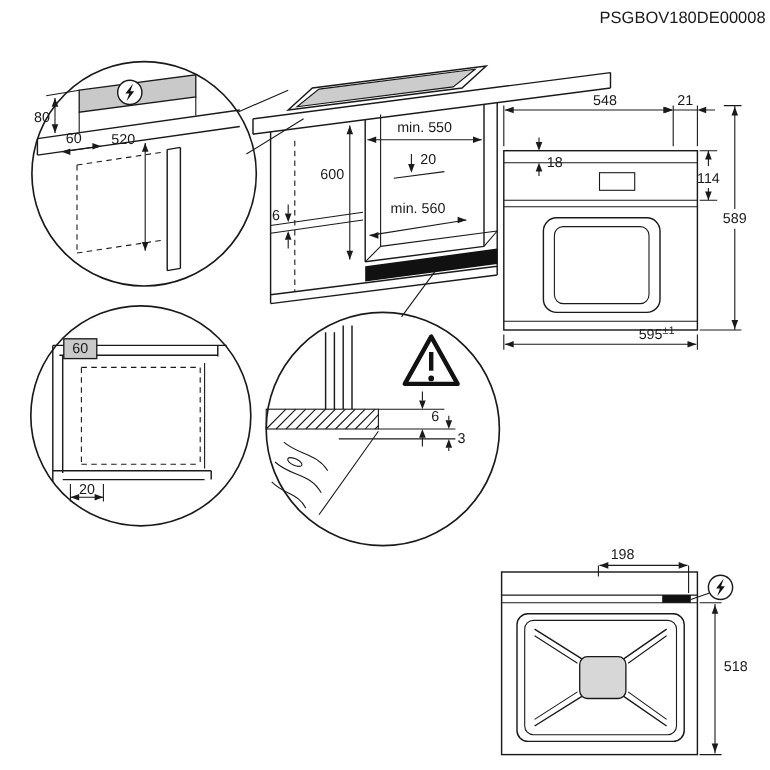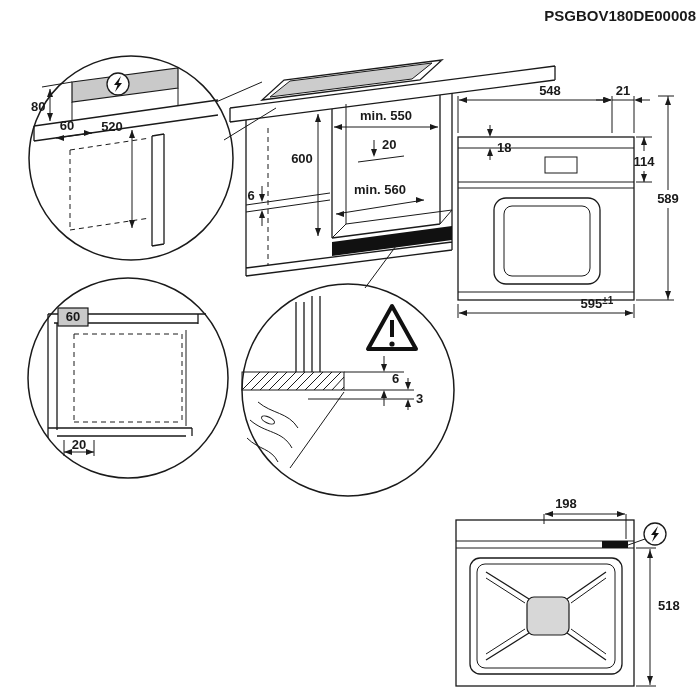--- a/index.html
+++ b/index.html
@@ -1,16 +1,16 @@
 <!DOCTYPE html>
 <html><head>
 <meta charset="utf-8">
 <style>
   html,body{margin:0;padding:0;background:#fff;}
-  .page{width:700px;height:700px;background:#ffffff;position:relative;overflow:hidden;font-weight:bold;}
+  .page{width:700px;height:700px;background:#ffffff;position:relative;overflow:hidden;}
   svg{display:block;}
   .ln{stroke:#1a1a1a;stroke-width:1.3;fill:none;}
   .lw{stroke:#1a1a1a;stroke-width:1.5;fill:none;}
   .thin{stroke:#1a1a1a;stroke-width:1;fill:none;}
   .dash{stroke:#1a1a1a;stroke-width:1;fill:none;stroke-dasharray:5 4;}
   .ar{fill:#1a1a1a;stroke:none;}
   .grayfill{fill:#c9c9c9;stroke:#1a1a1a;stroke-width:1.2;}
   .ltgray{fill:#d7d7d7;stroke:#1a1a1a;stroke-width:1.2;}
   .darkfill{fill:#111111;stroke:none;}
   .whitefill{fill:#ffffff;stroke:#1a1a1a;stroke-width:1.3;}

